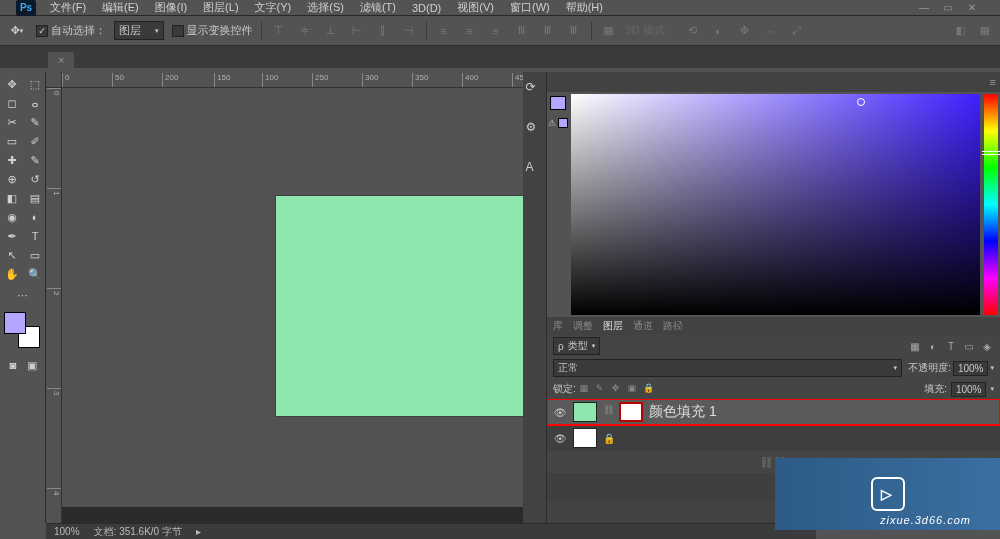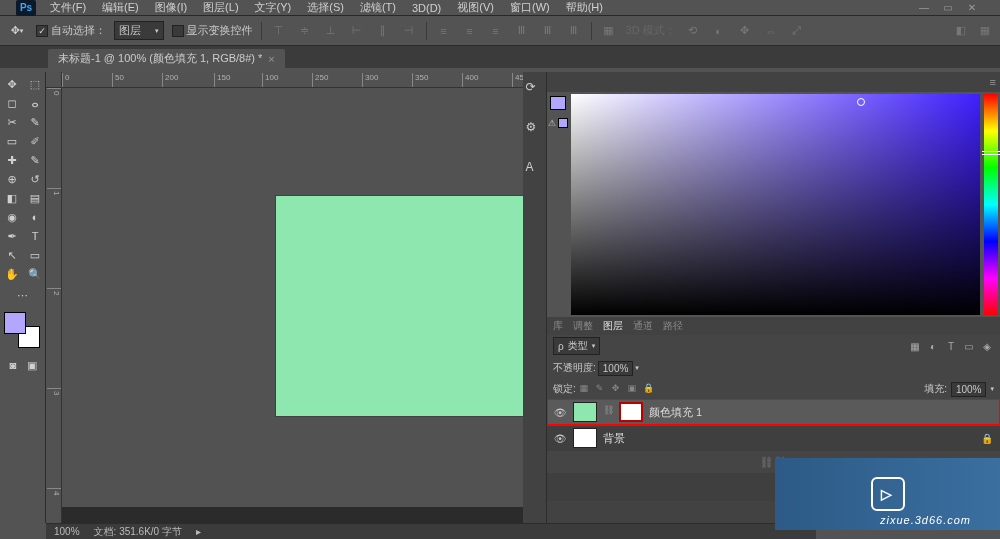--- a/index.html
+++ b/index.html
@@ -91,21 +91,21 @@
 
 .layers-list { flex: 1; background: #3f3f3f; overflow: auto; }
 .layer-row { height: 26px; display: flex; align-items: center; gap: 6px; padding: 0 6px; }
 .layer-row.selected { background: #5a5a5a; outline: 2px solid #ff0000; outline-offset: -1px; }
 .eye { width: 14px; height: 14px; color: #ccc; font-size: 10px; display: flex; align-items: center; justify-content: center; }
 .layer-thumb { width: 24px; height: 20px; border: 1px solid #222; }
 .layer-thumb.fill { background: #8fe7b0; }
 .layer-thumb.bg { background: #fff; }
 .link-icon { width: 10px; height: 14px; color: #999; font-size: 9px; }
 .mask-thumb { width: 24px; height: 20px; background: #fff; border: 2px solid #b00; }
-.layer-name { flex: 1; font-size: 11px; color: #ddd; }
+.layer-name { flex: 1; font-size: 14px; color: #ddd; }
 .layer-lock { color: #999; font-size: 10px; }
 .layer-chain-bottom { height: 22px; display: flex; align-items: center; justify-content: space-around; padding: 0 6px; background: #454545; }
 .panel-footer { height: 22px; background: #424242; display: flex; align-items: center; gap: 8px; padding: 0 6px; justify-content: flex-end; }
 .pfoot { width: 14px; height: 14px; color: #aaa; font-size: 10px; display: flex; align-items: center; justify-content: center; }
 
 
 .statusbar { position: absolute; left: 46px; bottom: 0; right: 184px; height: 16px; background: #3b3b3b; display: flex; align-items: center; font-size: 10px; color: #bbb; padding: 0 8px; gap: 14px; border-top: 1px solid #2c2c2c; }
 
 
 .watermark { position: absolute; right: 0; bottom: 9px; height: 72px; width: 225px; background: linear-gradient(90deg, #2d5a86, #3a6fa0); display: flex; align-items: center; justify-content: center; gap: 8px; color: #fff; font-size: 22px; font-weight: bold; letter-spacing: 2px; }
@@ -168,21 +168,20 @@
   <div class="tiny-icon">⇔</div>
   <div class="tiny-icon">⤢</div>
   <div class="opt-icons-right">
     <div class="tiny-icon">◧</div>
     <div class="tiny-icon">▦</div>
   </div>
 </div>
 
 <div class="doctab-bar">
   <div class="doctab">
-    <span>未标题-1 @ 100% (颜色填充 1, RGB/8#) *</span>
     <span class="close">×</span>
   </div>
 </div>
 
 <div class="main-area">
 
   <div class="toolbox">
     <div class="toolbox-grid">
       <div class="tool">✥</div>
       <div class="tool">⬚</div>
@@ -300,20 +299,24 @@
           </div>
         <div class="filter-icons">
           <div class="filter-icon">▦</div>
           <div class="filter-icon">◐</div>
           <div class="filter-icon">T</div>
           <div class="filter-icon">▭</div>
           <div class="filter-icon">◈</div>
         </div>
       </div>
       <div class="layer-props">
+        <div class="blend-mode">
+            <span>正常</span>
+            <span class="tri">▾</span>
+          </div>
         <div class="opacity">
           <span>不透明度:</span>
           <span class="opacity-val">100%</span>
             <span class="tri">▾</span>
         </div>
       </div>
       <div class="lock-row">
         <span>锁定:</span>
         <div class="lock-icons">
           <span class="lock-icon">▦</span>
@@ -330,21 +333,20 @@
         <div class="layer-row selected">
           <div class="eye">👁</div>
           <div class="layer-thumb fill"></div>
           <div class="link-icon">⛓</div>
           <div class="mask-thumb"></div>
           <div class="layer-name">颜色填充 1</div>
         </div>
         <div class="layer-row">
           <div class="eye">👁</div>
           <div class="layer-thumb bg"></div>
-          <div class="layer-name">背景</div>
           <div class="layer-lock">🔒</div>
         </div>
         <div class="layer-chain-bottom">
           <span style="color:#777">⛓⛓</span>
         </div>
       </div>
       <div class="panel-footer">
         <div class="pfoot">⛓</div>
         <div class="pfoot">fx</div>
         <div class="pfoot">◙</div>

